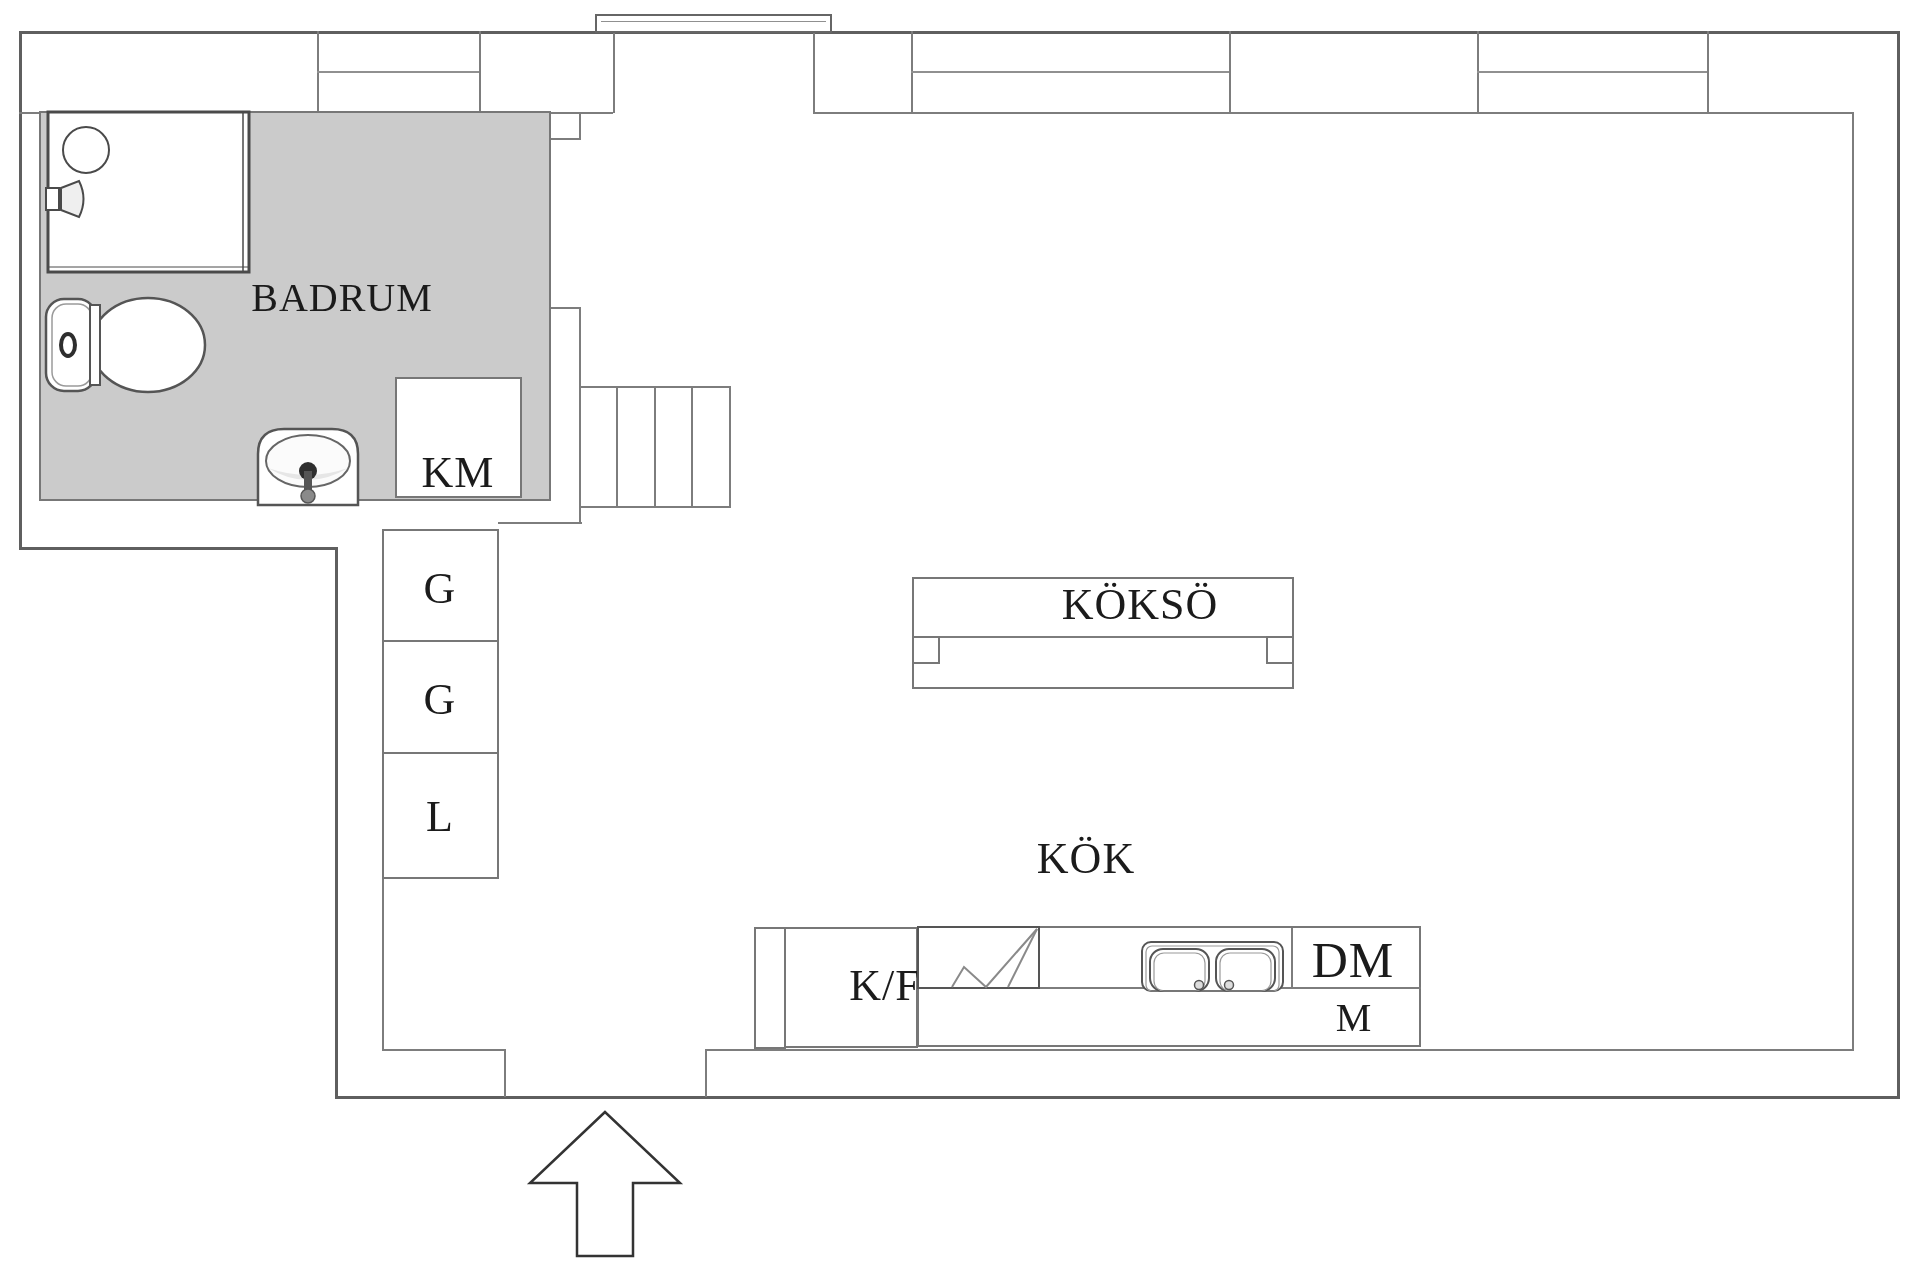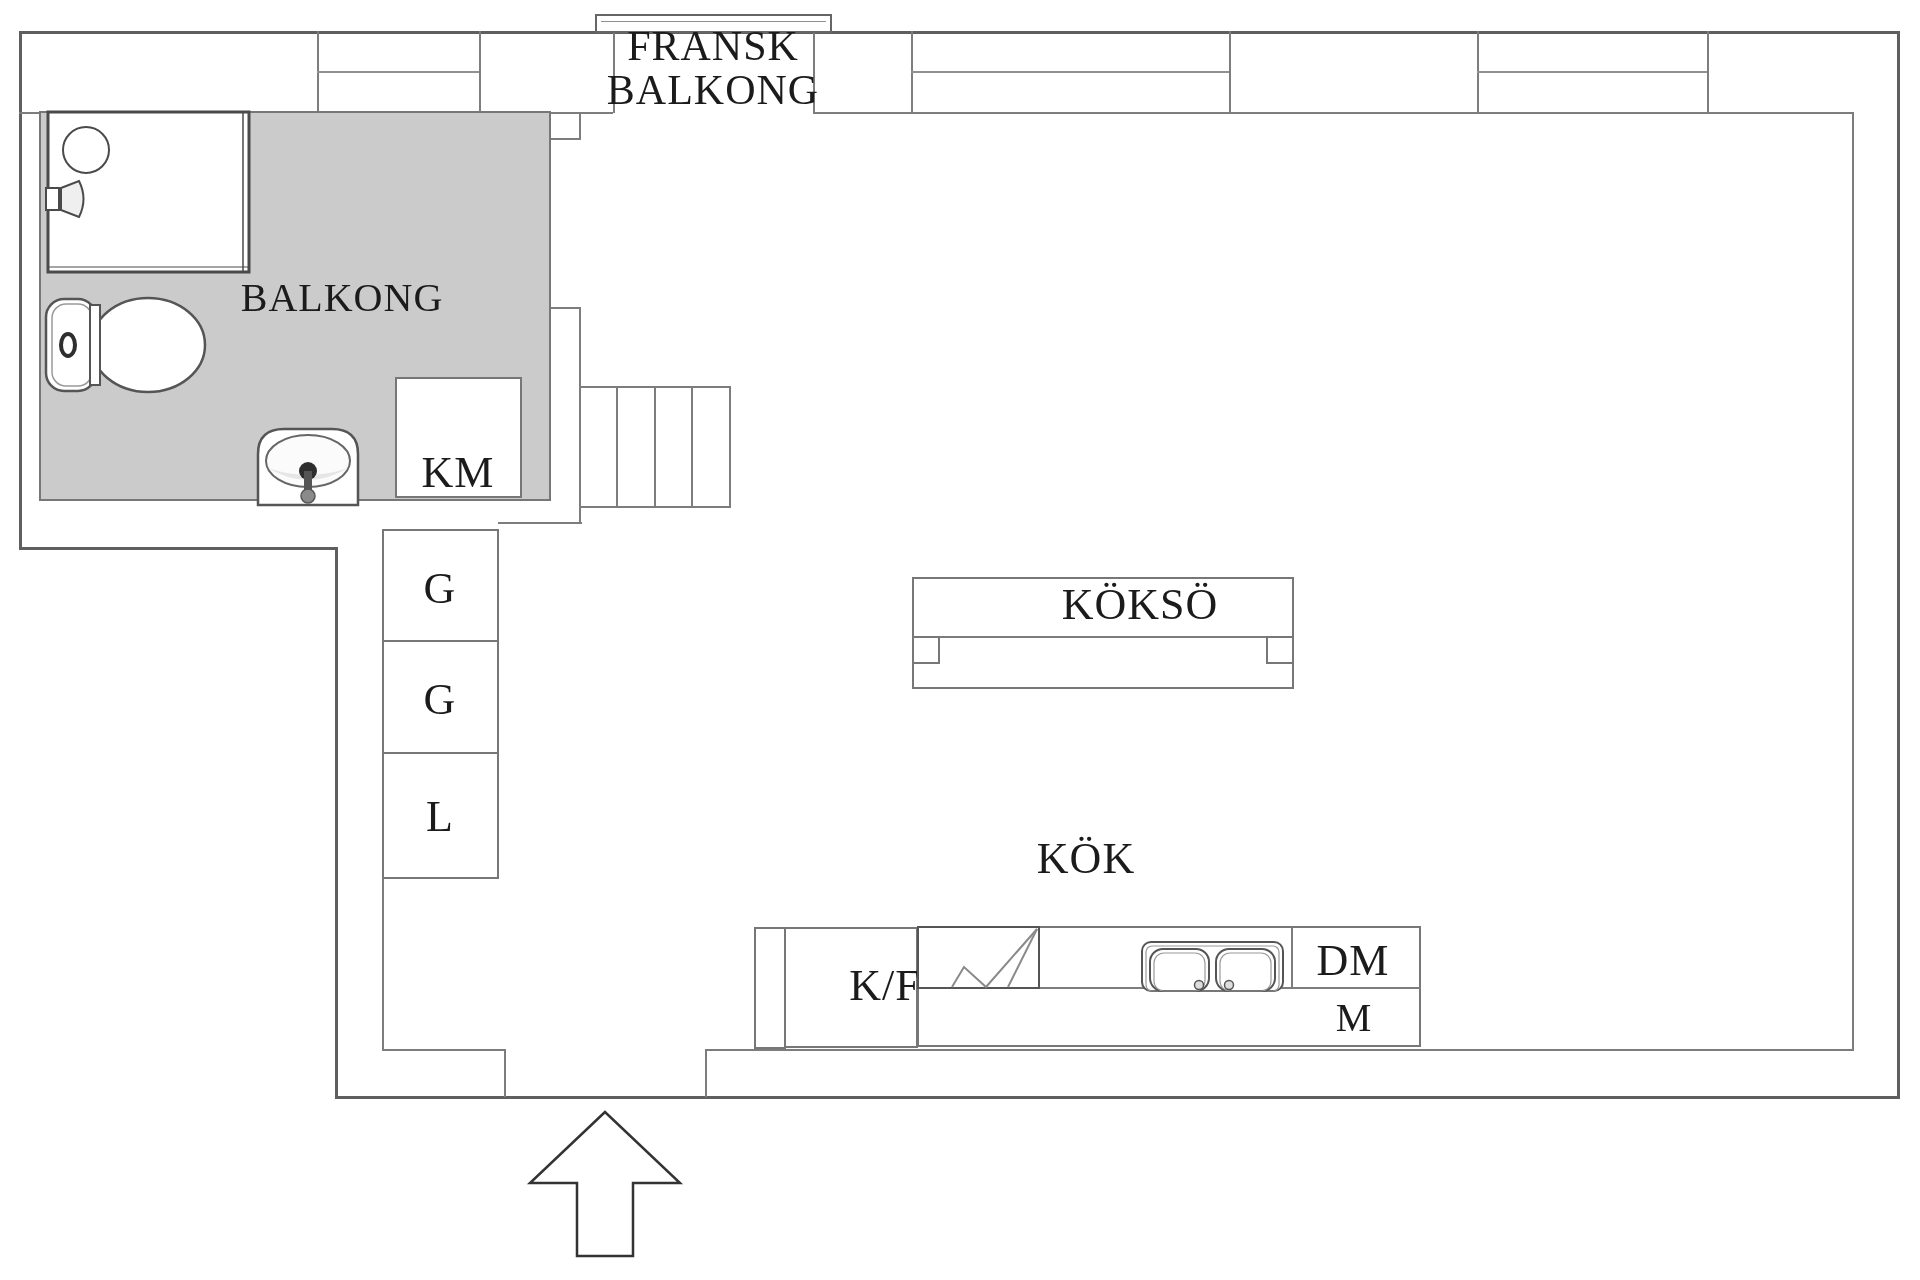--- a/index.html
+++ b/index.html
@@ -9,21 +9,21 @@
   .v{position:absolute;width:2px;background:#7d7d7d;}
   .h.outer{height:3px;background:#5f5f5f;}
   .v.outer{width:3px;background:#5f5f5f;}
   .h.mid{background:#909090;}
   .box{position:absolute;box-sizing:border-box;border:2px solid #777;background:#fff;}
   .fill{position:absolute;box-sizing:border-box;background:#cbcbcb;border:2px solid #777;}
   .lbl{position:absolute;transform:translate(-50%,-50%);white-space:nowrap;
        color:#1b1b1b;letter-spacing:1px;}
   .lbl.big{font-size:44px;}
   .lbl.med{font-size:40px;}
-  .lbl.sml{font-size:44px;}
+  .lbl.sml{font-size:50px;}
   .balcony-lbl{position:absolute;text-align:center;transform:translate(-50%,0);
        font-size:42px;line-height:44px;letter-spacing:1px;}
   svg{position:absolute;overflow:visible;}
 </style>
 </head>
 <body>
 
 <div id="plan">
 
   <div class="h outer" style="left:19px;top:31px;width:1881px;"></div>
@@ -88,21 +88,21 @@
     <ellipse cx="52" cy="35" rx="42" ry="26" fill="#fbfbfb" stroke="#666" stroke-width="2"></ellipse>
     <path d="M12 42 Q52 66 92 42 Q52 56 12 42 Z" fill="#e6e6e6" stroke="none"></path>
     <circle cx="52" cy="45" r="9" fill="#2e2e2e"></circle>
     <rect x="48" y="45" width="8" height="23" fill="#555"></rect>
     <circle cx="52" cy="70" r="7" fill="#8a8a8a" stroke="#555" stroke-width="1.5"></circle>
   </svg>
 
   <div class="box" style="left:395px;top:377px;width:127px;height:121px;"></div>
   <div class="lbl big" style="left:458px;top:435px;margin-top:37px;">KM</div>
 
-  <div class="lbl med" style="left:342px;top:297px;">BALKONG</div>
+  <div class="lbl med" style="left:342px;top:297px;">BADRUM</div>
 
   <div class="h" style="left:580px;top:386px;width:150px;"></div>
   <div class="h" style="left:580px;top:506px;width:150px;"></div>
   <div class="v" style="left:729px;top:386px;height:122px;"></div>
   <div class="v" style="left:616px;top:386px;height:122px;"></div>
   <div class="v" style="left:654px;top:386px;height:122px;"></div>
   <div class="v" style="left:691px;top:386px;height:122px;"></div>
 
   <div class="box" style="left:382px;top:529px;width:117px;height:113px;"></div>
   <div class="box" style="left:382px;top:640px;width:117px;height:114px;"></div>
@@ -138,23 +138,19 @@
     <rect x="14" y="13" width="51" height="38" rx="10" fill="none" stroke="#9a9a9a" stroke-width="1.2"></rect>
     <rect x="76" y="9" width="59" height="42" rx="13" fill="#ffffff" stroke="#555" stroke-width="2"></rect>
     <rect x="80" y="13" width="51" height="38" rx="10" fill="none" stroke="#9a9a9a" stroke-width="1.2"></rect>
     <circle cx="59" cy="45" r="4.5" fill="#dddddd" stroke="#555" stroke-width="1.5"></circle>
     <circle cx="89" cy="45" r="4.5" fill="#dddddd" stroke="#555" stroke-width="1.5"></circle>
   </svg>
 
   <div class="lbl sml" style="left:1353px;top:960px;">DM</div>
   <div class="lbl med" style="left:1354px;top:1017px;">M</div>
 
-  <div class="balcony-lbl" style="left:713px;top:24px;">
-    <div>FRANSK</div>
-    <div>BALKONG</div>
-  </div>
   <div class="lbl big" style="left:1086px;top:858px;">KÖK</div>
 
   <svg style="left:525px;top:1108px;" width="160" height="152" viewBox="0 0 160 152">
     <polygon points="80,4 5,75 52,75 52,148 108,148 108,75 155,75" fill="#ffffff" stroke="#333" stroke-width="2.5" stroke-linejoin="miter"></polygon>
   </svg>
 
 </div>
 
 </body></html>

